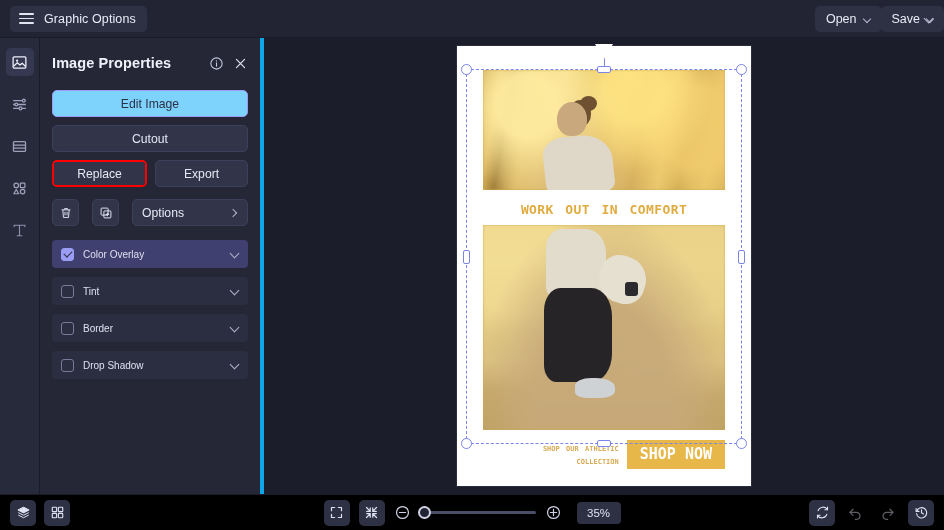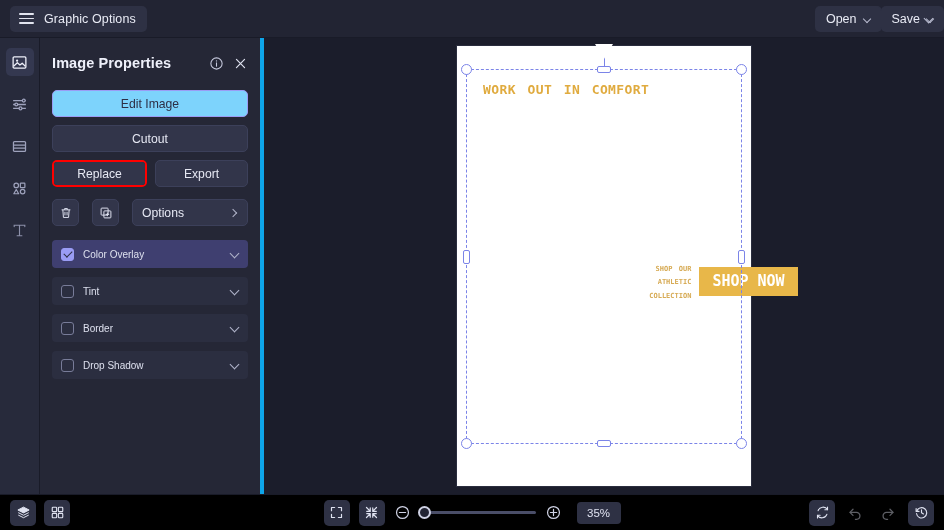--- a/index.html
+++ b/index.html
@@ -189,21 +189,21 @@
   }
   .stage {
     position: relative;
     width: 294px; height: 440px;
     background: #ffffff;
     box-shadow: 0 0 0 1px #2a2d3e;
   }
   .poster {
     position: absolute; inset: 0;
     padding: 24px 26px 4px 26px;
-    display: flex; flex-direction: row;
+    display: flex; flex-direction: column;
   }
   .photo {
     position: relative; overflow: hidden;
     background: #cfa84e;
   }
   .photo-top { height: 120px; }
   .photo-bottom { height: 205px; margin-top: 0; }
   
   .bg-top {
     position: absolute; inset: 0;

